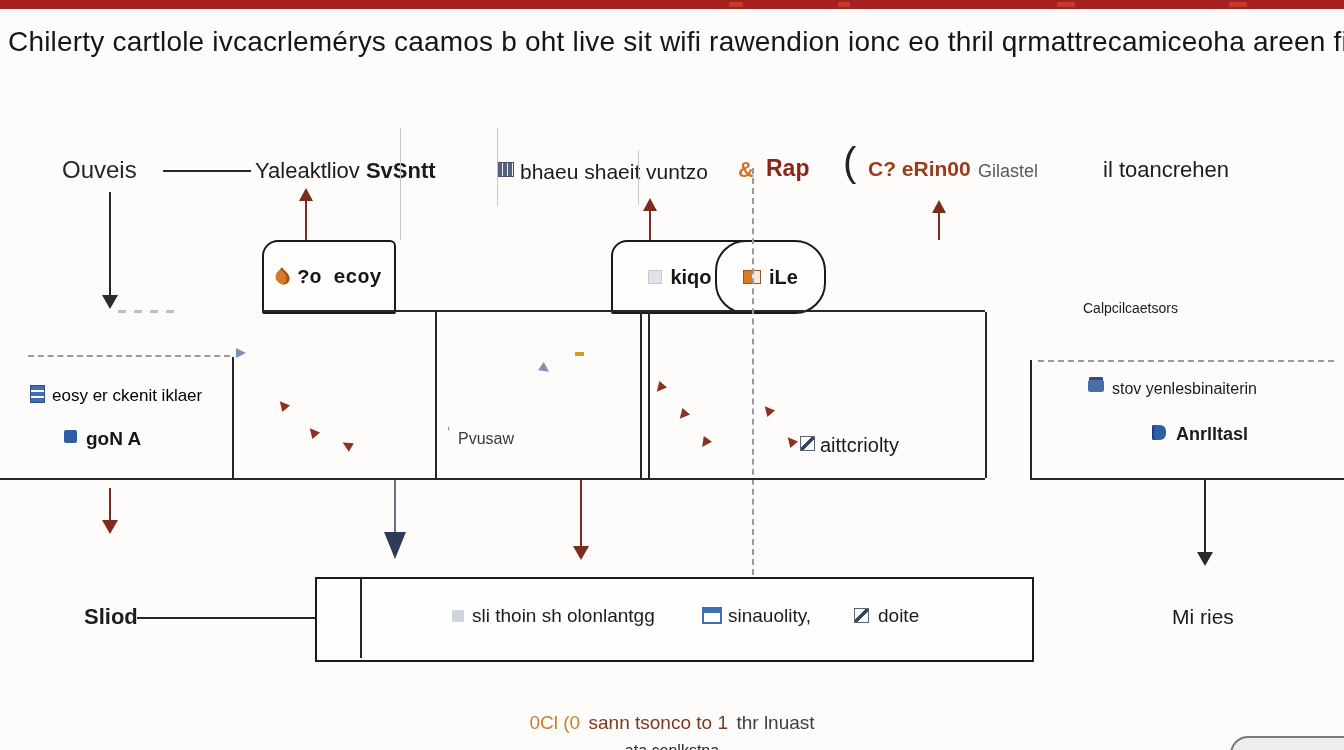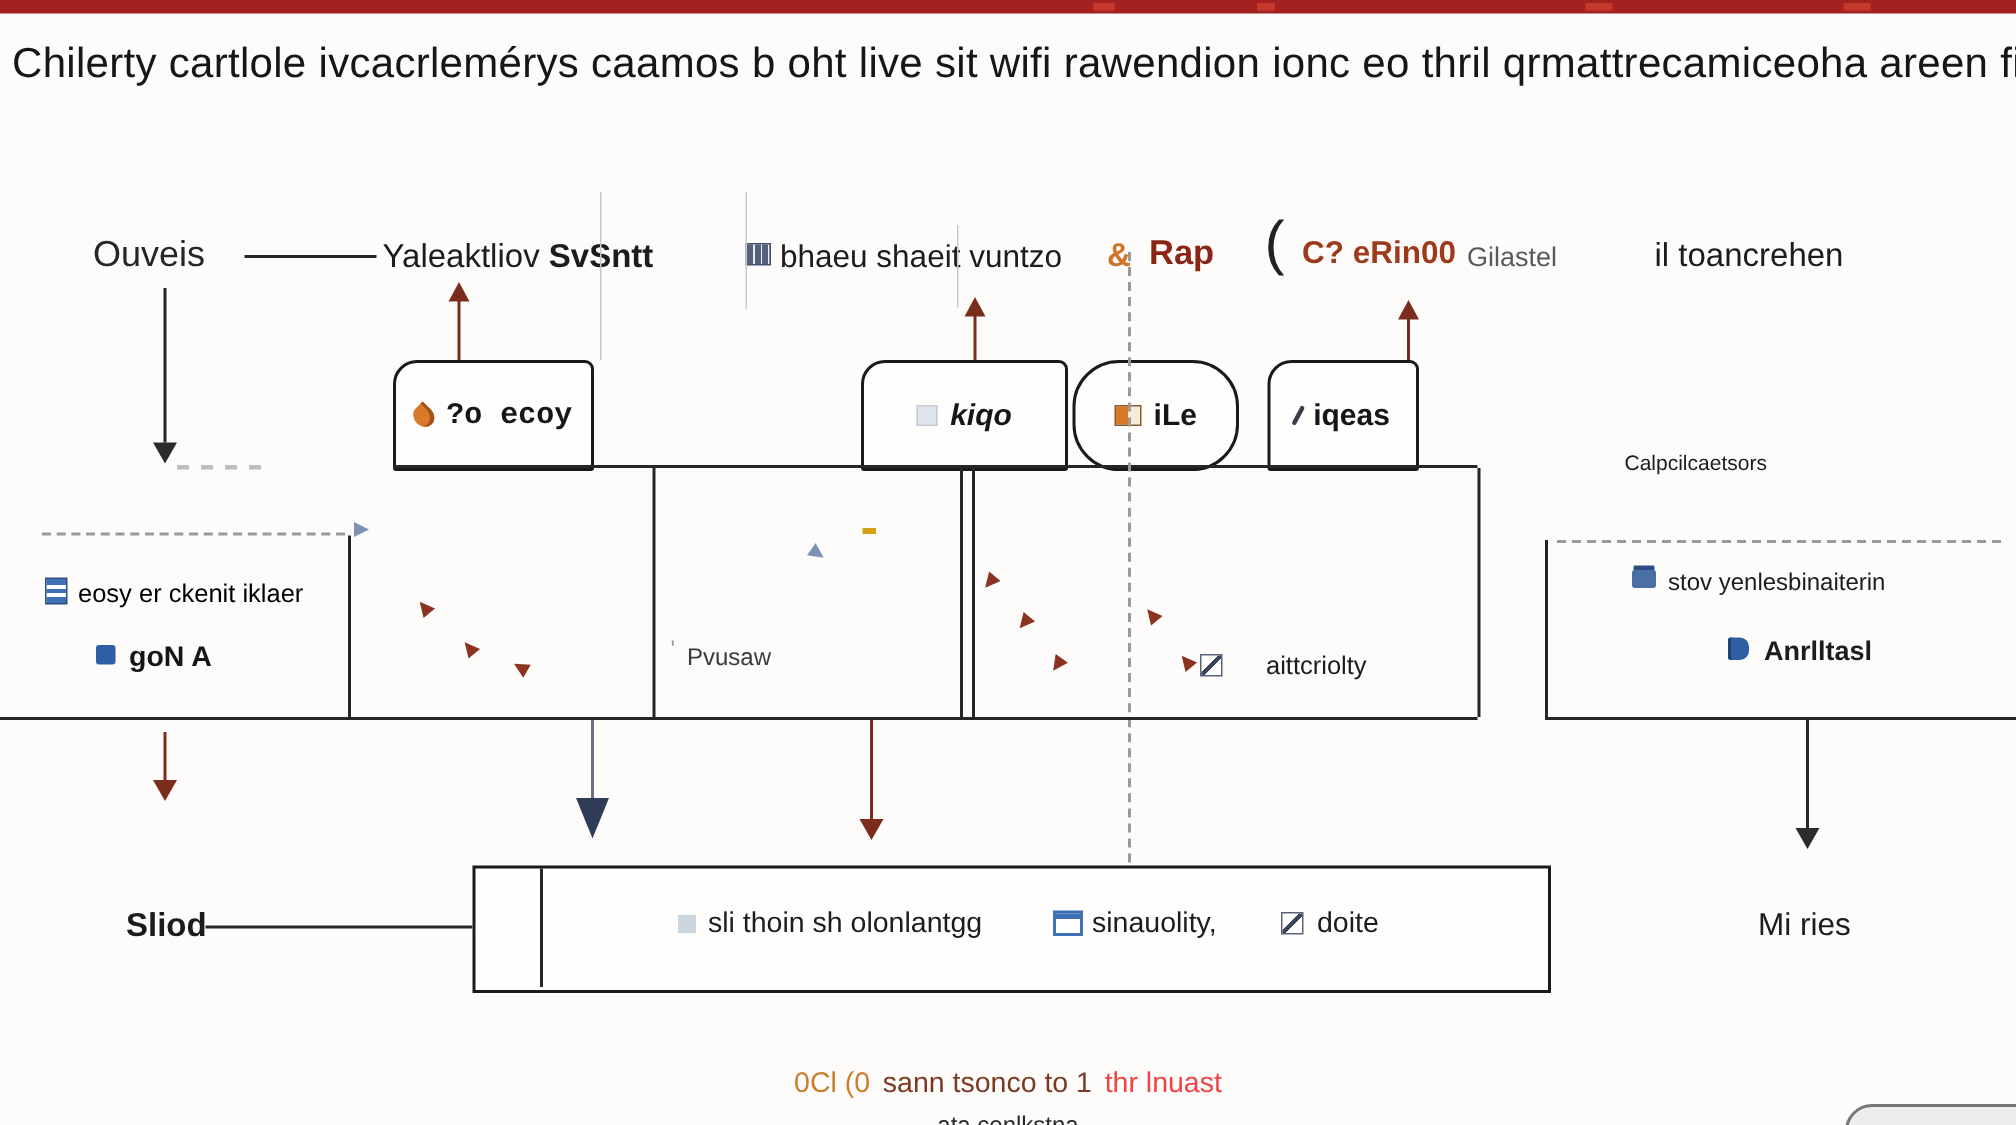--- a/index.html
+++ b/index.html
@@ -92,31 +92,27 @@
   <div class="abs vline-red" style="left:305px;top:200px;height:40px;"></div>
   <div class="abs tri-up-red" style="left:643px;top:198px;"></div>
   <div class="abs vline-red" style="left:649px;top:210px;height:30px;"></div>
   <div class="abs tri-up-red" style="left:932px;top:200px;"></div>
   <div class="abs vline-red" style="left:938px;top:212px;height:28px;"></div>
 
   <div class="abs pbox" style="left:262px;width:130px;font-family:Liberation Mono, monospace;">
     <span class="icon ic-flame"></span>
     <span class="pbox-label">?o ecoy</span>
   </div>
-  <div class="abs pbox" style="left:574px;width:134px;font-style:italic;">
+  <div class="abs pbox" style="left:611px;width:134px;">
     <span class="icon ic-faintsq"></span>
     <span class="pbox-label">kiqo</span>
   </div>
   <div class="abs pbox" style="left:715px;width:107px;border-radius:31px;">
     <span class="icon ic-openbook"></span>
     <span class="pbox-label">iLe</span>
-  </div>
-  <div class="abs pbox" style="left:845px;width:97px;">
-    <span class="icon ic-pen"></span>
-    <span class="pbox-label">iqeas</span>
   </div>
 
   <div class="abs lbl" style="left:1083px;top:300px;font-size:14px;">Calpcilcaetsors</div>
 
   <div class="abs hline" style="left:262px;top:310px;width:723px;"></div>
   <div class="abs hdash" style="left:28px;top:355px;width:202px;"></div>
   <div class="abs hdash" style="left:1038px;top:360px;width:296px;"></div>
   <div class="abs vdash" style="left:752px;top:168px;height:407px;"></div>
 
   <div class="abs vline" style="left:232px;top:357px;height:121px;"></div>
@@ -136,21 +132,21 @@
 
   <span class="abs icon ic-doc" style="left:30px;top:385px;"></span>
   <span class="abs lbl panel-text" style="left:52px;top:386px;">eosy er ckenit iklaer</span>
   <span class="abs icon ic-sq" style="left:64px;top:430px;"></span>
   <span class="abs lbl panel-text-bold" style="left:86px;top:428px;">goN A</span>
 
   <span class="abs lbl" style="left:447px;top:425px;font-size:16px;color:#9a9a9a;">'</span>
   <span class="abs lbl" style="left:458px;top:430px;font-size:16px;color:#3a3a3a;">Pvusaw</span>
 
   <span class="abs icon ic-slash" style="left:800px;top:436px;"></span>
-  <span class="abs lbl" style="left:844px;top:434px;font-size:17px;">aittcriolty</span>
+  <span class="abs lbl" style="left:820px;top:434px;font-size:20px;">aittcriolty</span>
 
   <span class="abs icon ic-printer" style="left:1088px;top:380px;"></span>
   <span class="abs lbl" style="left:1112px;top:380px;font-size:16px;">stov yenlesbinaiterin</span>
   <span class="abs icon ic-book" style="left:1152px;top:425px;"></span>
   <span class="abs lbl" style="left:1176px;top:424px;font-size:18px;font-weight:700;">Anrlltasl</span>
 
   <div class="abs tri-sm" style="left:278px;top:400px;transform:rotate(140deg);"></div>
   <div class="abs tri-sm" style="left:308px;top:427px;transform:rotate(140deg);"></div>
   <div class="abs tri-sm" style="left:342px;top:440px;transform:rotate(120deg);"></div>
   <div class="abs tri-sm" style="left:655px;top:383px;transform:rotate(40deg);"></div>
@@ -184,19 +180,19 @@
   <span class="abs icon ic-window" style="left:702px;top:607px;"></span>
   <span class="abs lbl" style="left:728px;top:605px;font-size:19px;">sinauolity,</span>
   <span class="abs icon ic-slash" style="left:854px;top:608px;"></span>
   <span class="abs lbl" style="left:878px;top:605px;font-size:19px;">doite</span>
 
   <div class="abs lbl" style="left:1172px;top:605px;font-size:21px;">Mi ries</div>
 
   <div class="abs" style="left:0;top:712px;width:1344px;text-align:center;">
     <span class="cap" style="color:#c87f2e;">0Cl (0</span>
     <span class="cap" style="color:#7a3a22;margin:0 4px;">sann tsonco to 1</span>
-    <span class="cap" style="color:#ef4444;">thr lnuast</span>
+    <span class="cap" style="color:#404040;">thr lnuast</span>
   </div>
   <div class="abs" style="left:0;top:742px;width:1344px;text-align:center;font-size:16px;color:#2a2a2a;">ata cenlkstna</div>
 
   <div class="abs" style="left:1230px;top:736px;width:140px;height:40px;border:2px solid #777;border-radius:18px;background:#efedeb;"></div>
 
 </div>
 
 </body></html>

